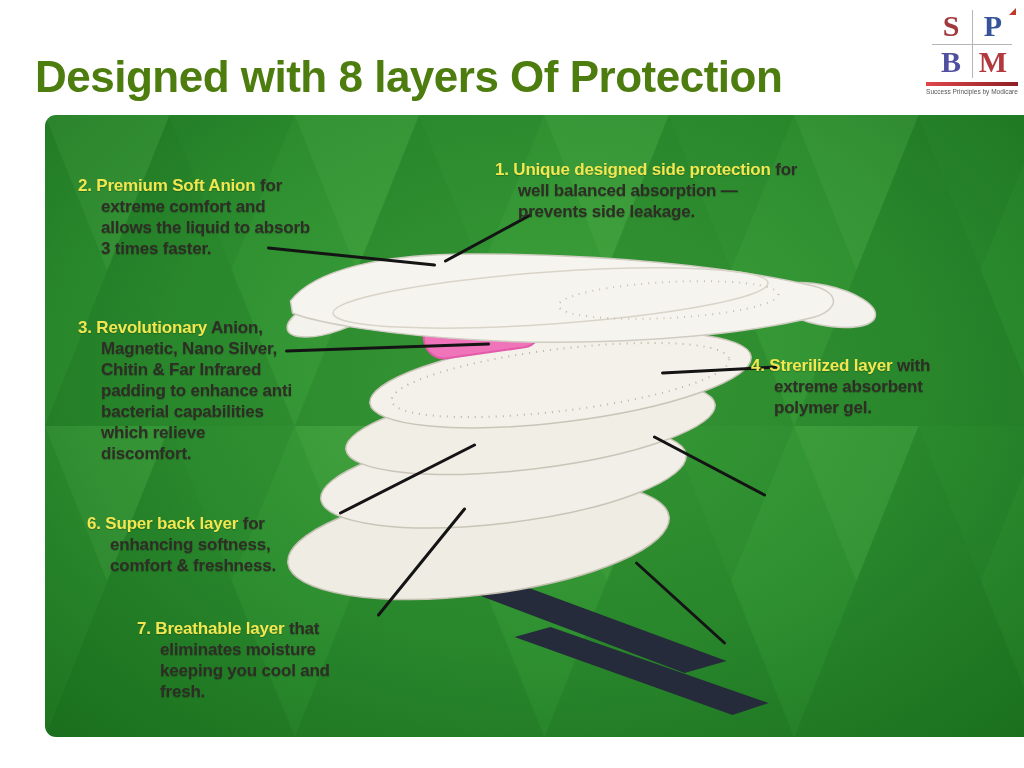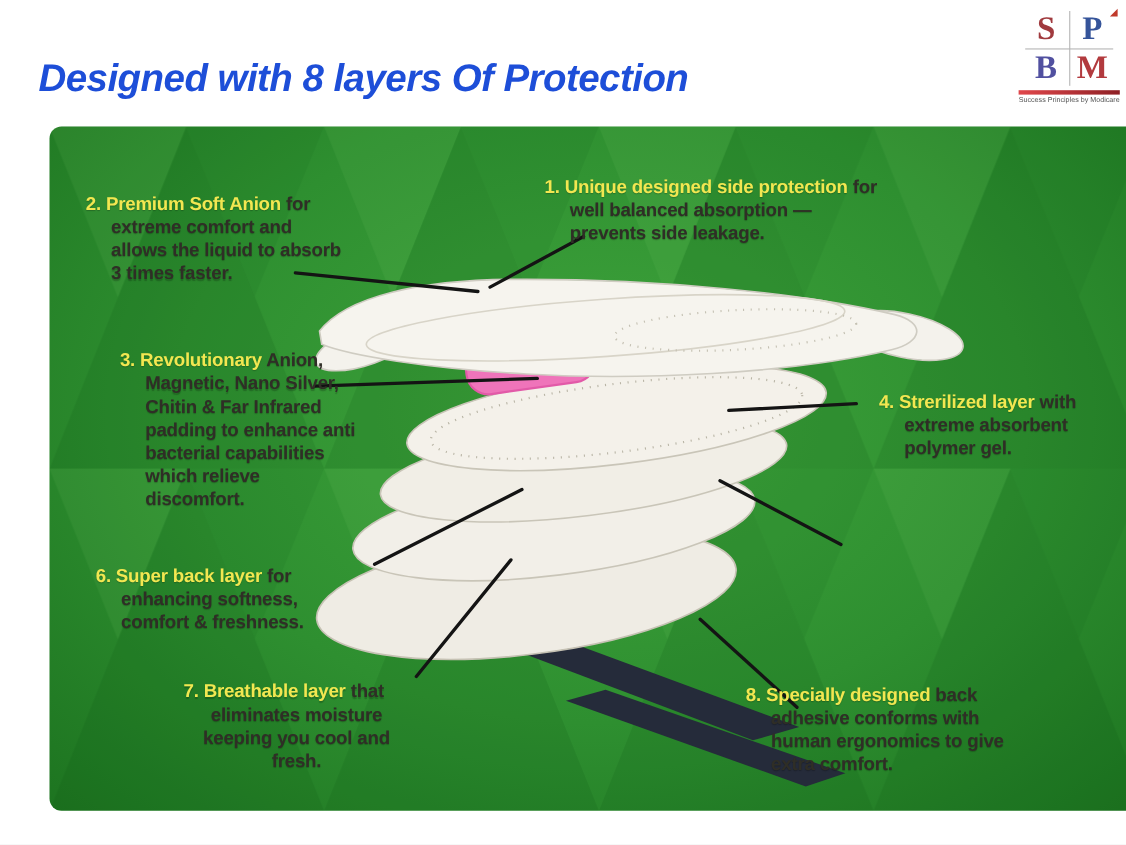--- a/index.html
+++ b/index.html
@@ -3,21 +3,21 @@
 <meta charset="utf-8">
 <style>
   * { margin:0; padding:0; box-sizing:border-box; }
   html,body { background:#e9e9e9; }
   .slide {
     position:relative; width:1024px; height:768px; background:#ffffff;
     font-family:"Liberation Sans", sans-serif; overflow:hidden; margin:0 auto;
   }
   .title {
     position:absolute; left:35px; top:52px;
-    font-size:35px; font-weight:700; color:#1d4ed8; letter-spacing:-0.5px;font-style:italic;
+    font-size:44px; font-weight:700; color:#4d7c0f; letter-spacing:-0.5px;
   }
   
   .logo { position:absolute; right:6px; top:8px; width:92px; }
   .logo-grid { position:relative; display:grid; grid-template-columns:42px 42px; width:84px; margin:0 auto; }
   .ll { display:block; height:36px; line-height:36px; text-align:center; font-size:30px; font-weight:700; font-family:"Liberation Serif", serif; }
   .lS { color:#a03a3e; } .lP { color:#35549a; } .lB { color:#5150a0; } .lM { color:#b23a3e; }
   .gl-v { position:absolute; left:50%; top:2px; bottom:2px; width:1px; background:#b5b5b5; }
   .gl-h { position:absolute; top:50%; left:2px; right:2px; height:1px; background:#b5b5b5; }
   .logo-arrow { position:absolute; right:-2px; top:0; width:0; height:0;
     border-left:7px solid transparent; border-top:7px solid #c0392b; transform:rotate(90deg); }
@@ -33,25 +33,25 @@
   
   .annotation {
     position:absolute; font-weight:700; font-size:17px; line-height:1.24;
     padding-left:23px; text-indent:-23px; letter-spacing:-0.2px;
     text-shadow:0 1px 1px rgba(0,0,0,0.22);
   }
   .annotation .num, .annotation .head { color:#f2e751; }
   .annotation .body { color:#2f2e26; }
   .a1 { left:450px; top:44px;  width:312px; }
   .a2 { left:33px;  top:60px;  width:242px; }
-  .a3 { left:33px;  top:202px; width:222px;margin-left:31px; }
-  .a4 { left:706px; top:240px; width:205px;margin-left:48px; }
+  .a3 { left:33px;  top:202px; width:222px; }
+  .a4 { left:706px; top:240px; width:205px; }
   .a5 { left:694px; top:368px; width:218px; }
   .a6 { left:42px;  top:398px; width:192px; }
-  .a7 { left:92px;  top:503px; width:242px;text-align:center; }
+  .a7 { left:92px;  top:503px; width:242px; }
   .a8 { left:633px; top:506px; width:250px; }
 </style>
 </head>
 <body>
 
 <div class="slide">
 
   <h1 class="title">Designed with 8 layers Of Protection</h1>
 
   <div class="logo">
@@ -139,20 +139,15 @@
     <div class="annotation a6">
       <span class="num">6.</span>
       <span class="head">Super back layer</span>
       <span class="body">for enhancing softness, comfort &amp; freshness.</span>
     </div>
     <div class="annotation a7">
       <span class="num">7.</span>
       <span class="head">Breathable layer</span>
       <span class="body">that eliminates moisture keeping you cool and fresh.</span>
     </div>
-    <div class="annotation a8">
-      <span class="num">8.</span>
-      <span class="head">Specially designed</span>
-      <span class="body">back adhesive conforms with human ergonomics to give extra comfort.</span>
-    </div>
 
   </div>
 </div>
 
 </body></html>

